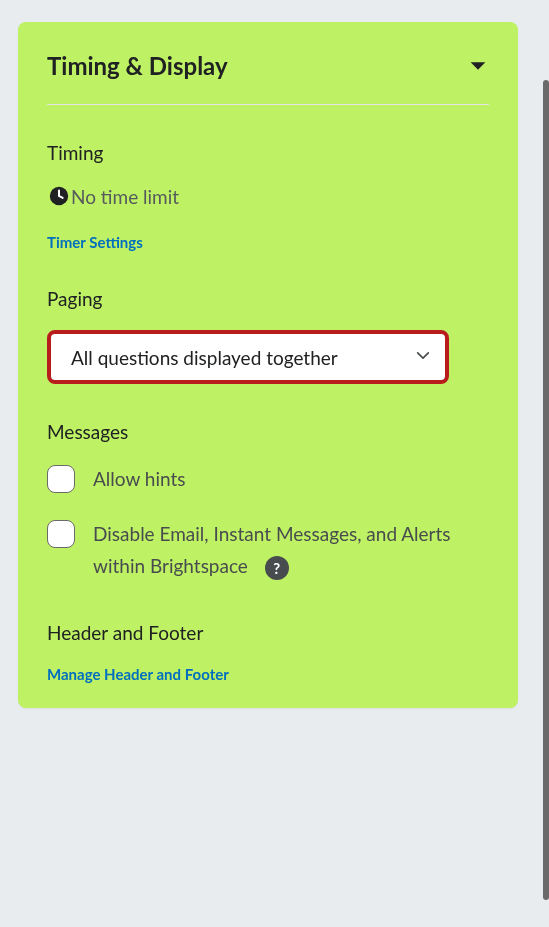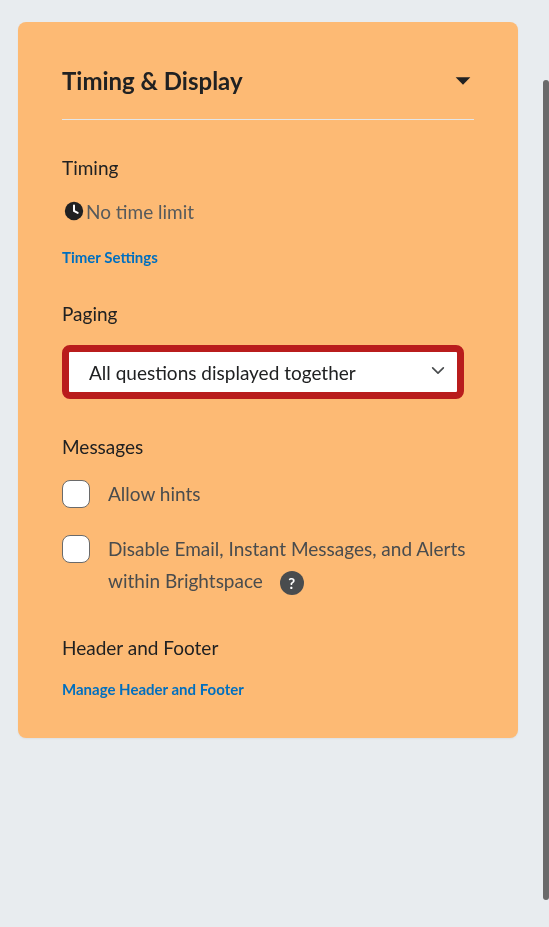--- a/index.html
+++ b/index.html
@@ -18,24 +18,24 @@
     .scrollbar {
       position: absolute;
       right: 0;
       top: 80px;
       width: 6px;
       height: 820px;
       background: #6a6a6a;
       border-radius: 3px;
     }
     .panel {
-      background: #fdba74;
+      background: #bef264;
       border-radius: 8px;
       margin: 22px 18px 18px 18px;
-      padding: 16px;
+      padding: 1px;
       box-shadow: 0 1px 2px rgba(0,0,0,0.05);
       width: 500px;
     }
     .panel-inner {
       padding: 28px 28px 24px 28px;
     }
     .header-row {
       display: flex;
       justify-content: space-between;
       align-items: center;
@@ -89,21 +89,21 @@
       cursor: pointer;
       display: inline-block;
     }
     .select-wrap {
       position: relative;
       width: 402px;
     }
     .select-box {
       width: 100%;
       height: 54px;
-      border: 7px solid #b91c1c;
+      border: 4px solid #b91c1c;
       border-radius: 8px;
       background: #ffffff;
       padding: 0 48px 0 20px;
       font-size: 19px;
       color: #202122;
       display: flex;
       align-items: center;
       cursor: pointer;
     }
     .select-chevron {

